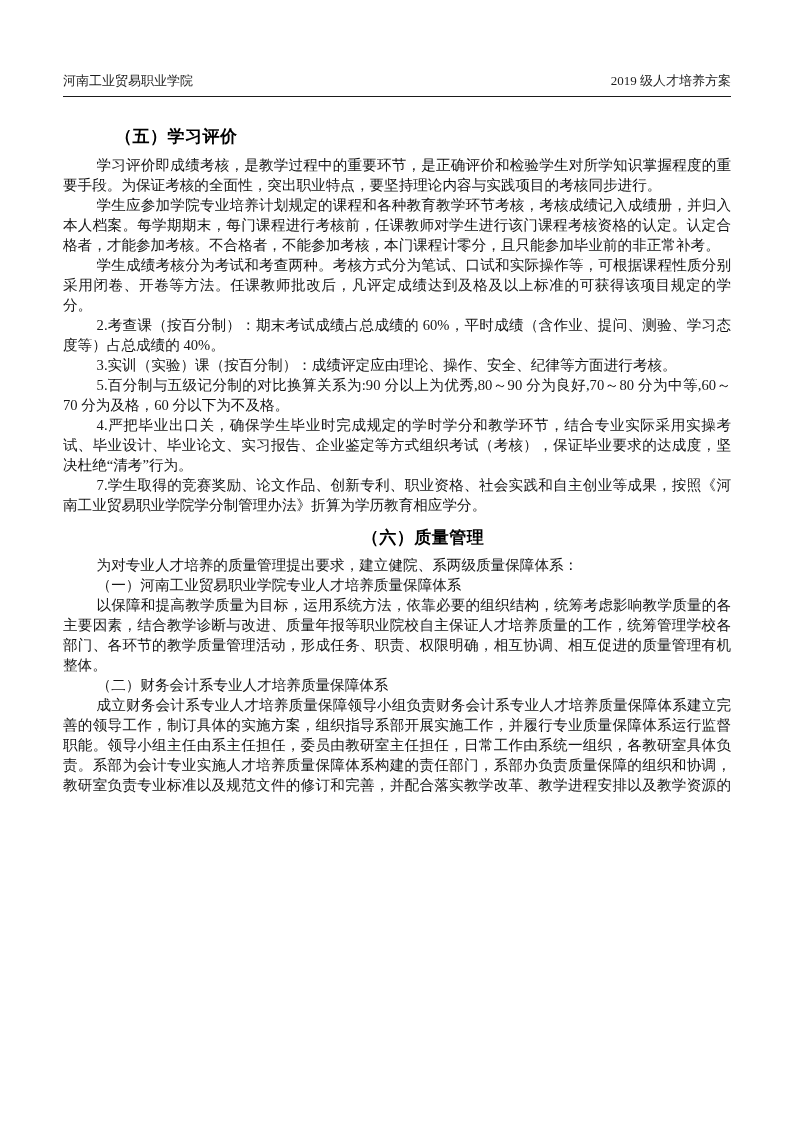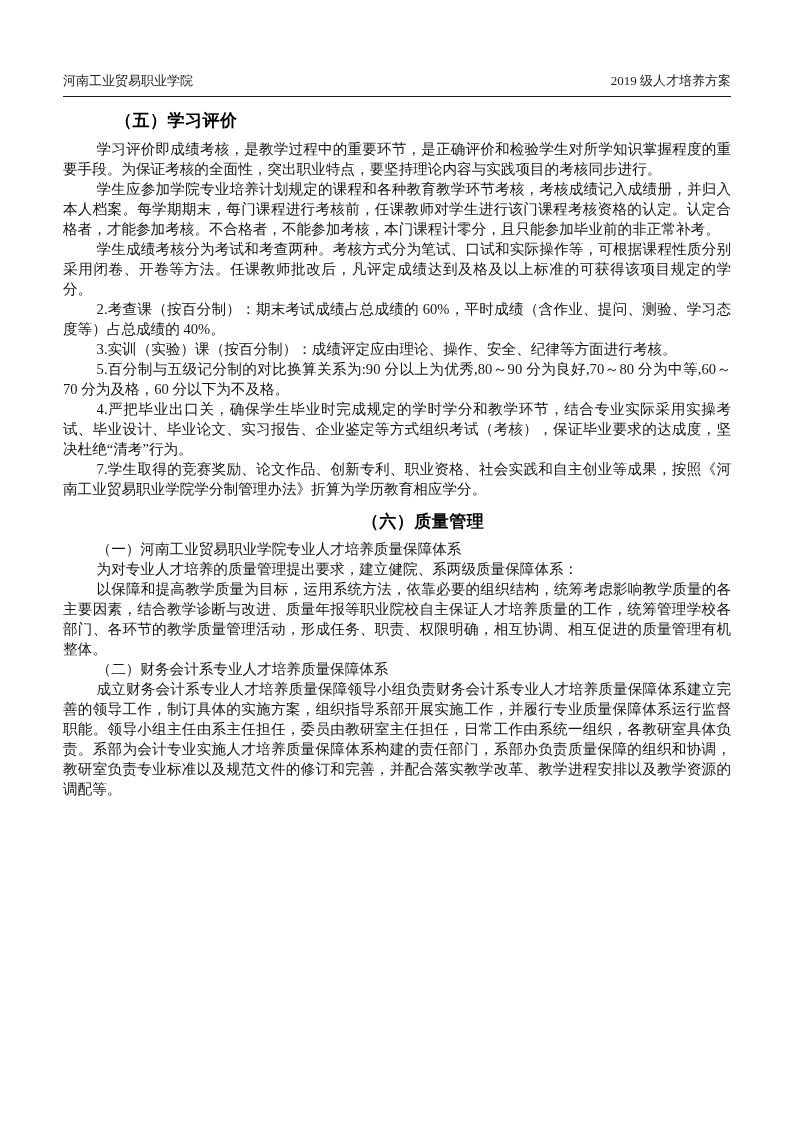--- a/index.html
+++ b/index.html
@@ -26,21 +26,21 @@
       font-size: 13px;
       color: #1c1c1c;
       padding-bottom: 6px;
       border-bottom: 1.2px solid #1a1a1a;
     }
     .sec-heading {
       font-family: "Liberation Sans", "DejaVu Sans", sans-serif;
       font-weight: 700;
       font-size: 17px;
       color: #000000;
-      margin: 12px 0 7px 0;
+      margin: 28px 0 7px 0;
       padding-left: 52px;
       letter-spacing: 0.5px;
     }
     .sec-heading.second {
       margin-top: 11px;
       margin-bottom: 6px;
       text-align: center;
     }
     p.body {
       margin: 0;
@@ -76,22 +76,22 @@
     <p class="body">学生成绩考核分为考试和考查两种。考核方式分为笔试、口试和实际操作等，可根据课程性质分别采用闭卷、开卷等方法。任课教师批改后，凡评定成绩达到及格及以上标准的可获得该项目规定的学分。</p>
     <p class="body">2.考查课（按百分制）：期末考试成绩占总成绩的 60%，平时成绩（含作业、提问、测验、学习态度等）占总成绩的 40%。</p>
     <p class="body">3.实训（实验）课（按百分制）：成绩评定应由理论、操作、安全、纪律等方面进行考核。</p>
     <p class="body">5.百分制与五级记分制的对比换算关系为:90 分以上为优秀,80～90 分为良好,70～80 分为中等,60～70 分为及格，60 分以下为不及格。</p>
     <p class="body">4.严把毕业出口关，确保学生毕业时完成规定的学时学分和教学环节，结合专业实际采用实操考试、毕业设计、毕业论文、实习报告、企业鉴定等方式组织考试（考核），保证毕业要求的达成度，坚决杜绝“清考”行为。</p>
     <p class="body">7.学生取得的竞赛奖励、论文作品、创新专利、职业资格、社会实践和自主创业等成果，按照《河南工业贸易职业学院学分制管理办法》折算为学历教育相应学分。</p>
   </section>
 
   <section>
     <h2 class="sec-heading second">（六）质量管理</h2>
+    <p class="body">为对专业人才培养的质量管理提出要求，建立健院、系两级质量保障体系：</p>
     <p class="body">（一）河南工业贸易职业学院专业人才培养质量保障体系</p>
-    <p class="body">为对专业人才培养的质量管理提出要求，建立健院、系两级质量保障体系：</p>
     <p class="body">以保障和提高教学质量为目标，运用系统方法，依靠必要的组织结构，统筹考虑影响教学质量的各主要因素，结合教学诊断与改进、质量年报等职业院校自主保证人才培养质量的工作，统筹管理学校各部门、各环节的教学质量管理活动，形成任务、职责、权限明确，相互协调、相互促进的质量管理有机整体。</p>
     <p class="body">（二）财务会计系专业人才培养质量保障体系</p>
     <p class="body">成立财务会计系专业人才培养质量保障领导小组负责财务会计系专业人才培养质量保障体系建立完善的领导工作，制订具体的实施方案，组织指导系部开展实施工作，并履行专业质量保障体系运行监督职能。领导小组主任由系主任担任，委员由教研室主任担任，日常工作由系统一组织，各教研室具体负责。系部为会计专业实施人才培养质量保障体系构建的责任部门，系部办负责质量保障的组织和协调，教研室负责专业标准以及规范文件的修订和完善，并配合落实教学改革、教学进程安排以及教学资源的调配等。</p>
   </section>
 
   <div class="page-number">- 61 -</div>
 
 </div>
 
 </body></html>

